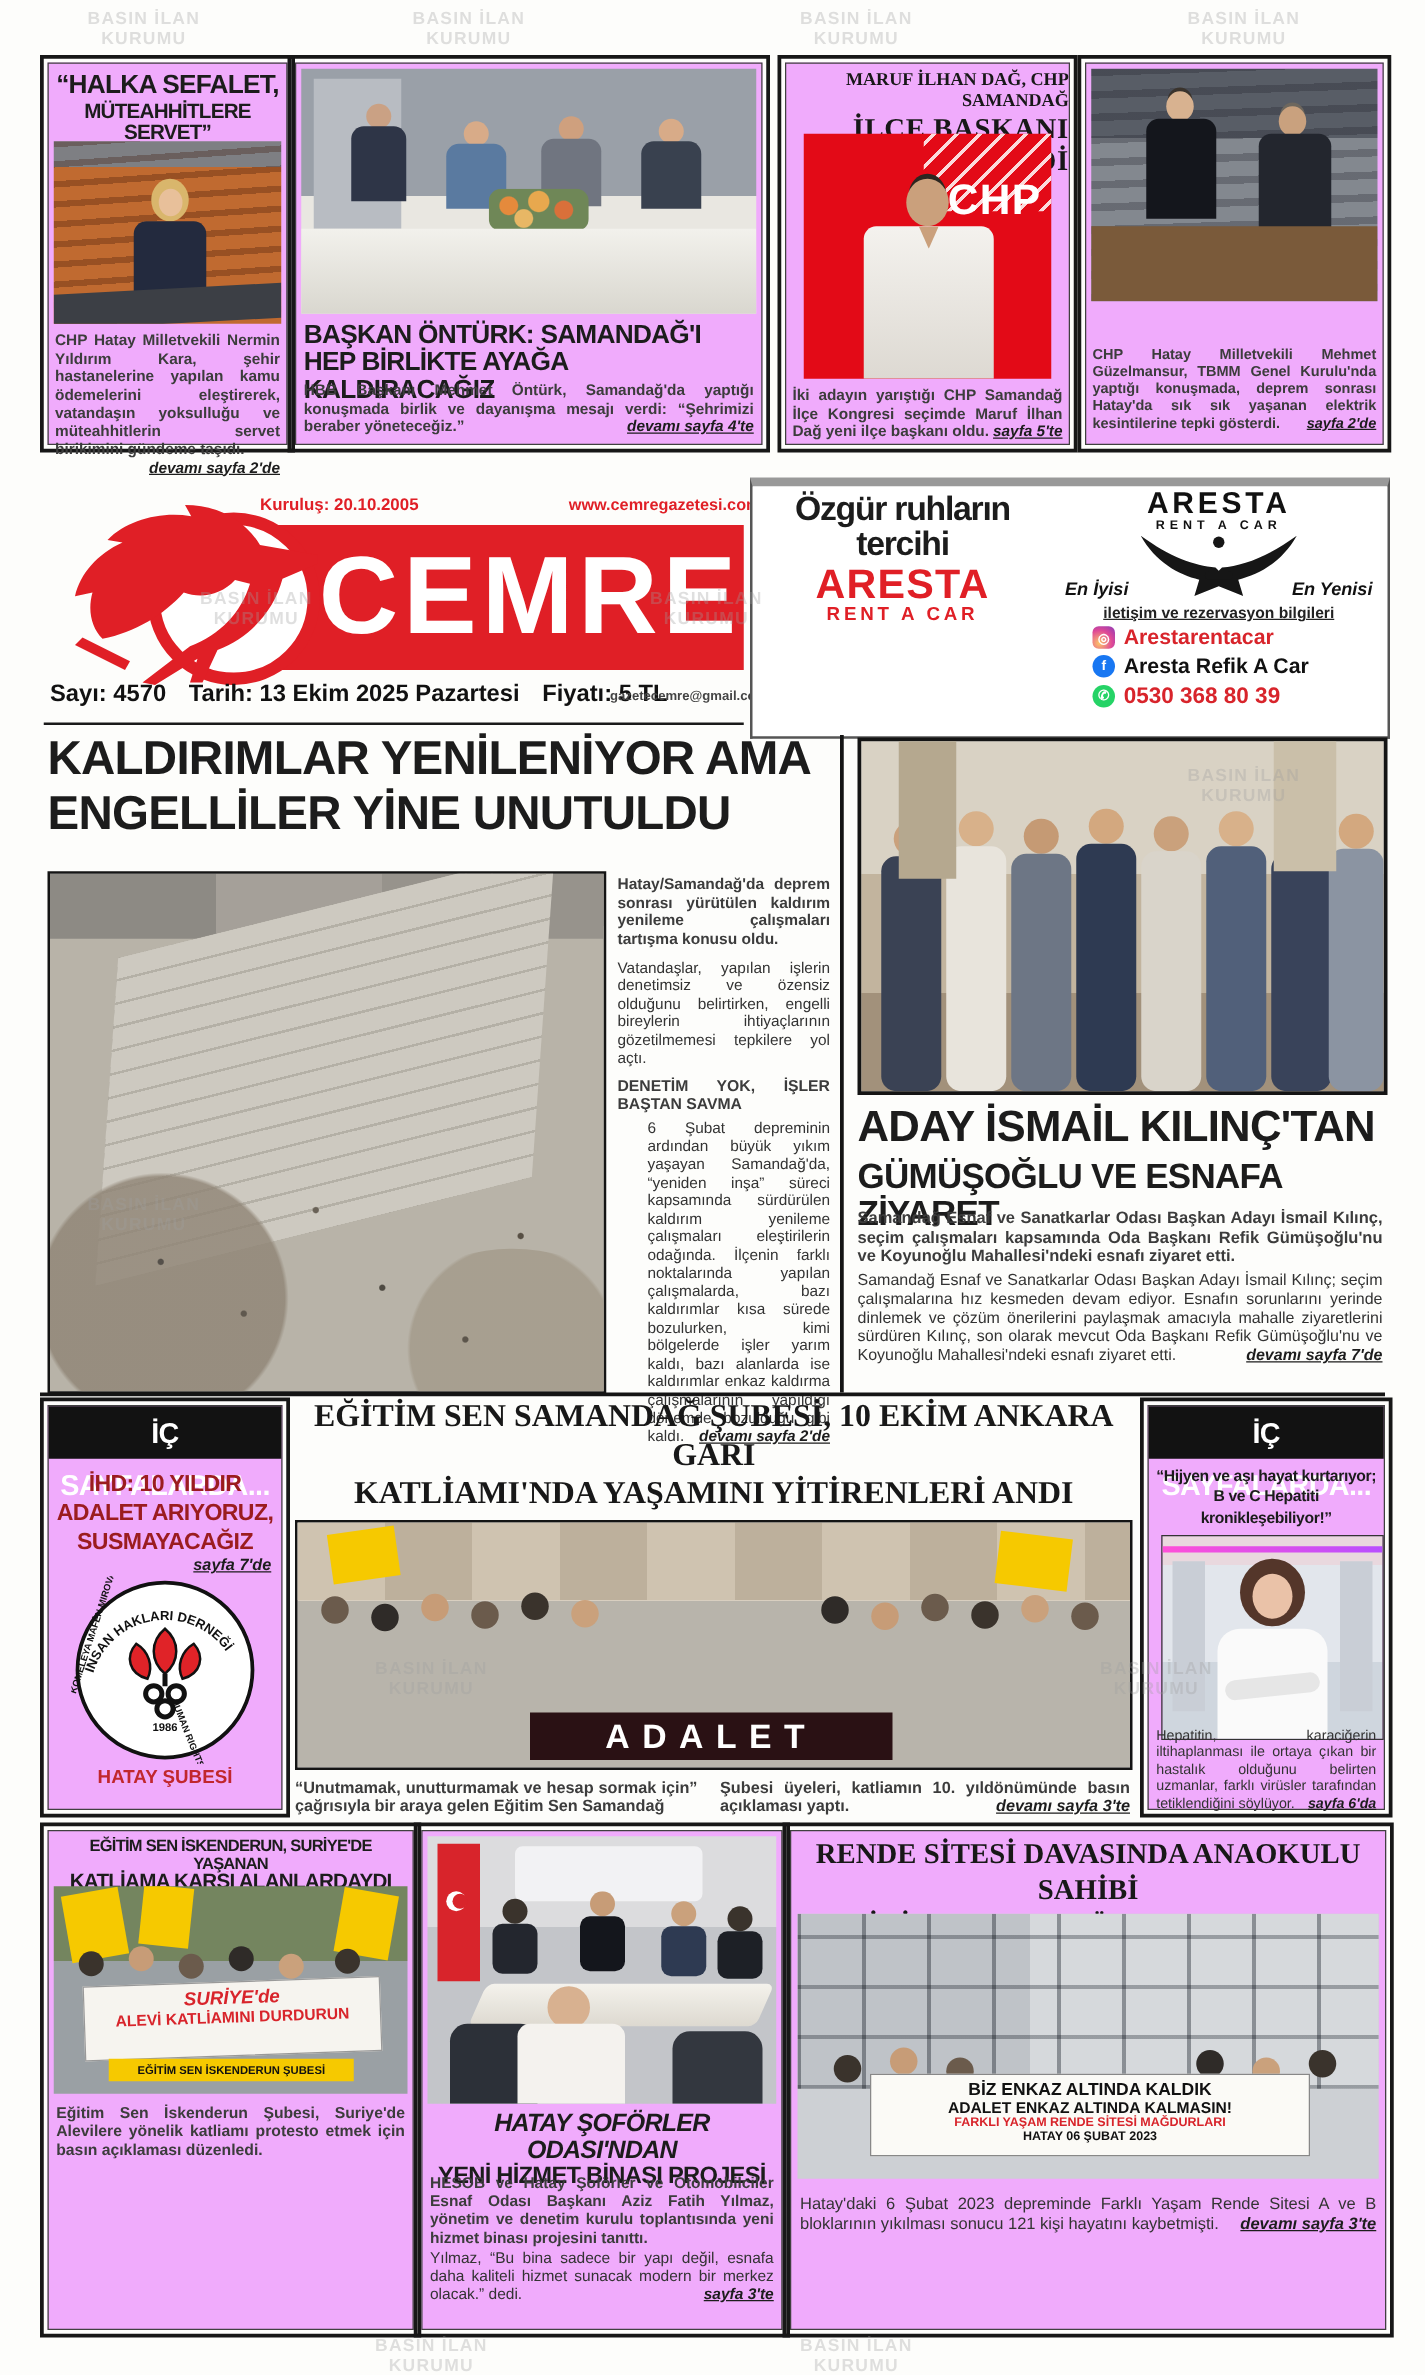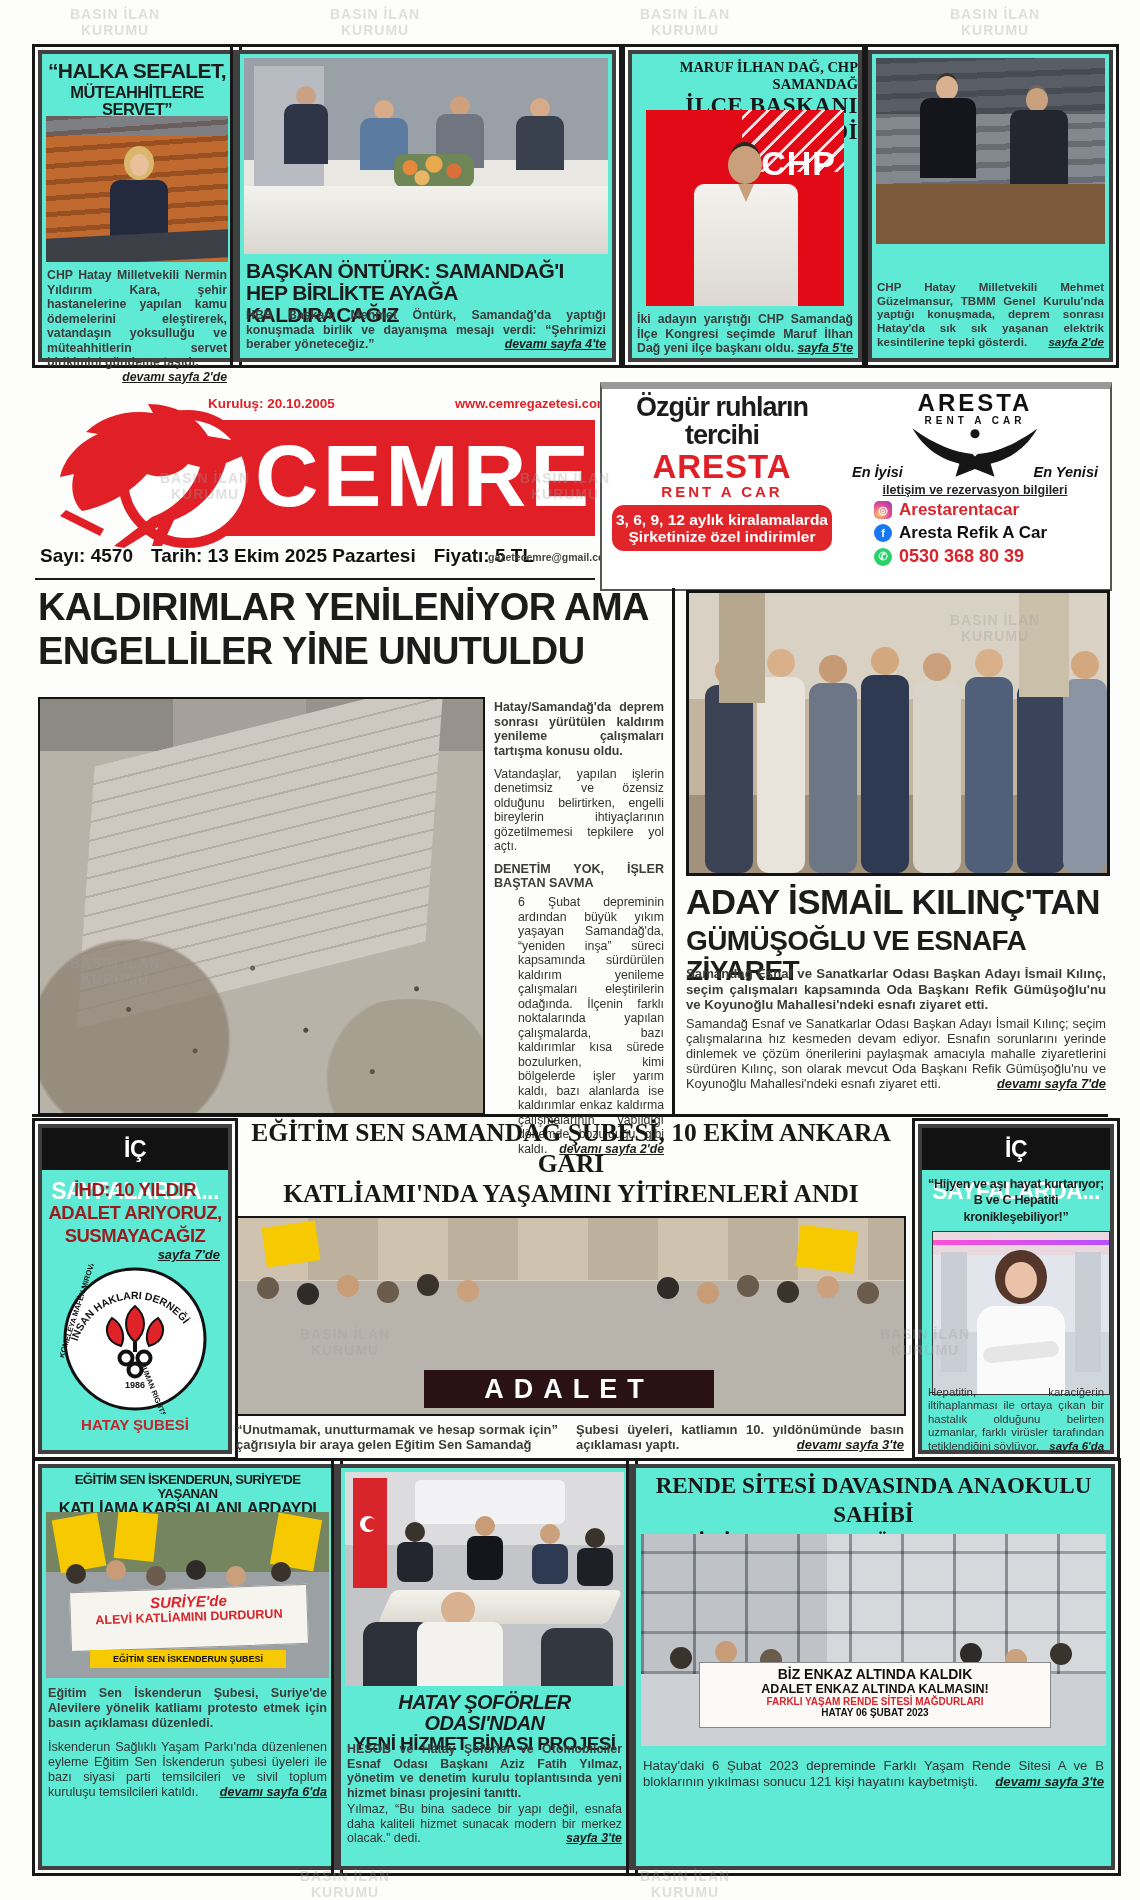--- a/index.html
+++ b/index.html
@@ -1,19 +1,19 @@
 <!DOCTYPE html>
 <html><head>
 <meta charset="utf-8">
 <style>
   html,body{margin:0;padding:0;background:#9a9a9a;}
   #page{position:relative;width:1140px;height:1900px;margin:0 auto;background:#fdfdfb;
         font-family:"Liberation Sans",sans-serif;overflow:hidden;}
   .abs{position:absolute;}
-  .fr{position:absolute;border:4px solid #404040;outline:3px solid #171717;outline-offset:3px;background:#5eead4;}
+  .fr{position:absolute;border:1px solid #404040;outline:3px solid #171717;outline-offset:3px;background:#f0abfc;}
   .hl{font-weight:bold;color:#1c1c1c;letter-spacing:-0.6px;line-height:1.04;margin:0;}
   .serif{font-family:"Liberation Serif",serif;}
   .cap{font-weight:bold;font-size:12.3px;line-height:1.18;text-align:justify;color:#3c3c3c;margin:0;}
   .capn{font-weight:normal;color:#333;}
   .more{float:right;font-style:italic;text-decoration:underline;font-weight:bold;color:#1d1d1d;}
   .bar{background:#121212;color:#fff;font-weight:bold;text-align:center;letter-spacing:-0.5px;}
   .ph{position:absolute;overflow:hidden;}
   .head{position:absolute;border-radius:50%;}
   .torso{position:absolute;border-radius:10px 10px 0 0;}
   .wm{position:absolute;color:#9f9f9f;opacity:.32;font-weight:bold;font-size:14px;letter-spacing:1px;
@@ -158,21 +158,20 @@
   <div class="abs" style="left:35px;top:578px;width:560px;height:2px;background:#1a1a1a;"></div>
 
   <section class="abs" style="left:600px;top:382px;width:508px;height:200px;background:#fff;border:2px solid #555;border-top:7px solid #999;">
     <div class="abs" style="left:6px;top:4px;width:228px;text-align:center;">
       <div style="font-size:27px;font-weight:bold;color:#1c1c1c;letter-spacing:-1px;line-height:1.05;">
         <span style="display:block;">Özgür ruhların</span>
         <span style="display:block;">tercihi</span>
       </div>
       <div class="red" style="font-size:33px;font-weight:bold;letter-spacing:1px;line-height:1;">ARESTA</div>
       <div class="red" style="font-size:15px;font-weight:bold;letter-spacing:3px;">RENT A CAR</div>
-      <div style="margin:5px auto 0;width:212px;background:#e0262b;border-radius:12px;color:#fff;font-weight:bold;font-size:15.5px;line-height:1.1;padding:6px 4px;">3, 6, 9, 12 aylık kiralamalarda Şirketinize özel indirimler</div>
     </div>
     <div class="abs" style="left:244px;top:2px;width:258px;">
       <div style="text-align:center;font-weight:bold;font-size:24px;letter-spacing:3px;color:#111;line-height:1;">ARESTA</div>
       <div style="text-align:center;font-weight:bold;font-size:10px;letter-spacing:4px;color:#111;">RENT A CAR</div>
       <svg width="150" height="52" viewBox="0 0 200 80" style="display:block;margin:0 auto;">
         <path fill="#161616" d="M4,4 C40,30 70,41 96,43 L100,47 L104,43 C130,41 160,30 196,4 C178,36 150,52 124,58 L130,78 L100,66 L70,78 L76,58 C50,52 22,36 4,4 Z"></path>
         <circle cx="100" cy="12" r="7" fill="#161616"></circle>
         <rect x="83" y="48" width="34" height="10" rx="5" fill="#161616"></rect>
       </svg>
       <div style="display:flex;justify-content:space-between;margin-top:-14px;padding:0 6px;font-style:italic;font-weight:bold;font-size:14.5px;color:#111;">
@@ -380,24 +379,20 @@
       </svg>
       <div class="abs" style="left:24px;top:76px;width:236px;height:58px;background:#f6f4ef;border:1px solid #999;
           text-align:center;transform:rotate(-2deg);">
         <div style="color:#d8242b;font-weight:bold;font-style:italic;font-size:15px;margin-top:4px;">SURİYE'de</div>
         <div style="color:#d8242b;font-weight:bold;font-size:12.5px;">ALEVİ KATLİAMINI DURDURUN</div>
       </div>
       <div class="abs" style="left:44px;top:138px;width:196px;height:18px;background:#f6c900;text-align:center;
           font-size:9px;font-weight:bold;color:#111;line-height:18px;">EĞİTİM SEN İSKENDERUN ŞUBESİ</div>
     </div>
     <p class="cap" style="position:absolute;left:6px;top:218px;width:279px;font-size:12.6px;">Eğitim Sen İskenderun Şubesi, Suriye'de Alevilere yönelik katliamı protesto etmek için basın açıklaması düzenledi.</p>
-    <p class="cap capn" style="position:absolute;left:6px;top:272px;width:279px;font-size:12.6px;">
-      <span>İskenderun Sağlıklı Yaşam Parkı'nda düzenlenen eyleme Eğitim Sen İskenderun şubesi üyeleri ile bazı siyasi parti temsilcileri ve sivil toplum kuruluşu temsilcileri katıldı.</span>
-      <span class="more">devamı sayfa 6'da</span>
-    </p>
   </section>
 
   <section class="fr" style="left:337px;top:1464px;width:287px;height:398px;">
     <div class="ph" style="left:4px;top:4px;width:279px;height:214px;background:
         linear-gradient(180deg,#dcdcde 0 34%,#c3c5c9 34% 100%);">
       <div class="abs" style="left:8px;top:6px;width:34px;height:110px;background:#d8242b;">
         <div class="head" style="left:7px;top:38px;width:16px;height:16px;background:#fff;"></div>
         <div class="head" style="left:12px;top:40px;width:12px;height:12px;background:#d8242b;"></div>
       </div>
       <div class="abs" style="left:70px;top:8px;width:150px;height:44px;background:#f2f2f4;border-radius:6px;"></div>

